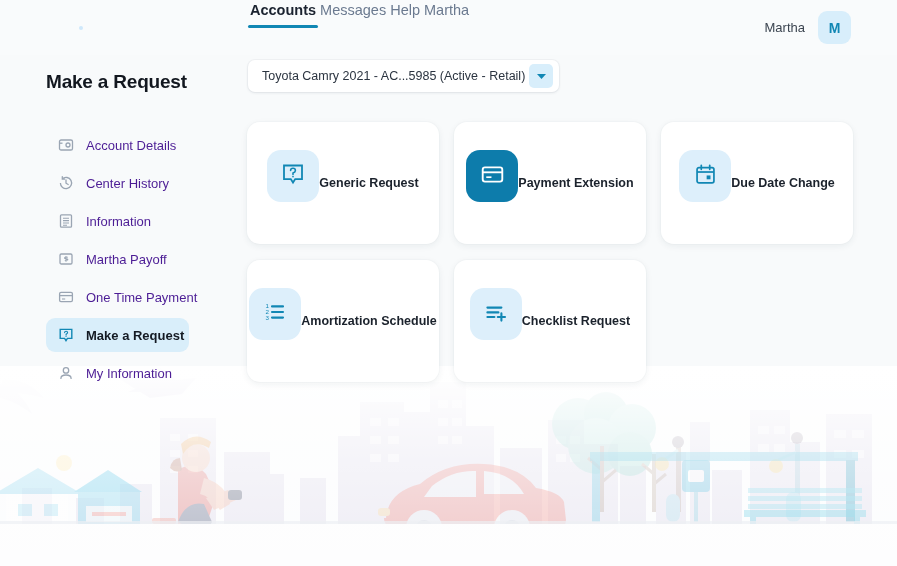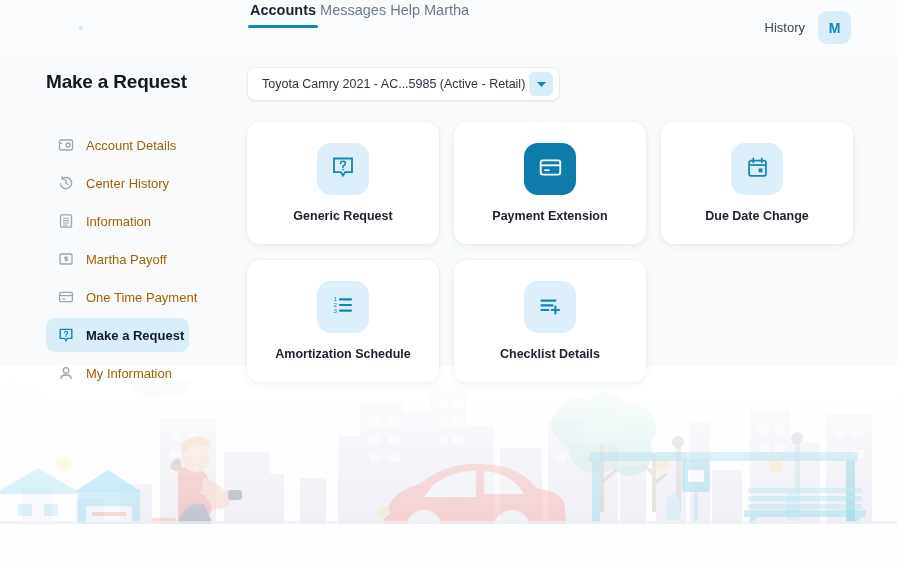--- a/index.html
+++ b/index.html
@@ -33,44 +33,44 @@
   }
 
   
   .page-title { position: absolute; left: 46px; top: 71px; font-size: 19px; font-weight: bold; color: #12171f; letter-spacing: -0.2px; }
   .sidebar { position: absolute; left: 46px; top: 128px; width: 160px; }
   .nav-item {
     display: flex; align-items: center; gap: 12px;
     height: 34px; padding: 0 12px; margin-bottom: 4px;
     border-radius: 9px; cursor: pointer; width: 143px;
   }
-  .nav-item .nv-label { font-size: 13px; color: #a16207; white-space: nowrap; }
+  .nav-item .nv-label { font-size: 13px; color: #4c1d95; white-space: nowrap; }
   .nav-item.active { background: #d9eefa; }
   .nav-item.active .nv-label { color: #141a23; font-weight: bold; }
   .nv-icon { width: 16px; height: 16px; flex: 0 0 16px; display: block; }
 
   
   .acct-select {
-    position: absolute; left: 248px; top: 68px; height: 32px;
+    position: absolute; left: 248px; top: 60px; height: 32px;
     background: #ffffff; border-radius: 7px;
     box-shadow: 0 1px 3px rgba(25,45,70,.09), 0 0 0 1px rgba(25,45,70,.03);
     display: flex; align-items: center; padding: 0 6px 0 14px; gap: 4px; cursor: pointer;
   }
   .acct-label { font-size: 12.5px; color: #2b3440; white-space: nowrap; }
   .acct-caret {
     width: 24px; height: 24px; border-radius: 5px; background: #d8eefb;
     display: flex; align-items: center; justify-content: center; cursor: pointer;
   }
 
   
   .cards { position: absolute; left: 247px; top: 122px; width: 620px; display: flex; flex-wrap: wrap; gap: 16px 15px; }
   .req-card {
     width: 192px; height: 122px; background: #ffffff; border-radius: 13px;
     box-shadow: 0 2px 7px rgba(30,50,75,.07), 0 0 0 1px rgba(30,50,75,.015);
-    display: flex; flex-direction: column; align-items: center; justify-content: center;
+    display: flex; align-items: center; justify-content: center;
     cursor: pointer; position: relative;
   }
   .tile {
     width: 52px; height: 52px; border-radius: 14px; background: #ddeffb;
     display: flex; align-items: center; justify-content: center; margin-bottom: 14px;
   }
   .req-card.hover .tile { background: #0d7cab; }
   .card-label { font-size: 12.5px; font-weight: bold; color: #1b222c; }
 </style>
 </head>
@@ -259,21 +259,21 @@
   <div class="header">
     <div class="logo-dot"></div>
 
     <div class="tabs">
       <div class="tab active">Accounts</div>
       <div class="tab">Messages</div>
       <div class="tab">Help Martha</div>
     </div>
 
     <div class="user-area">
-      <span class="user-name">History</span>
+      <span class="user-name">Martha</span>
       <div class="avatar">M</div>
     </div>
   </div>
 
   <div class="page-title">Make a Request</div>
 
   <div class="acct-select">
     <span class="acct-label">Toyota Camry 2021 - AC...5985 (Active - Retail)</span>
     <span class="acct-caret">
       <svg width="11" height="7" viewBox="0 0 11 7">
@@ -418,17 +418,17 @@
 
     <div class="req-card">
       <div class="tile">
         <span>
           <svg viewBox="0 0 24 24" width="24" height="24" fill="none" stroke="#1187b4" stroke-width="2.1" stroke-linecap="round">
             <path d="M3.4 7.6 h14 M3.4 12.4 h11 M3.4 17 h7"></path>
             <path d="M17.4 13.4 v7.2 M13.8 17 h7.2"></path>
           </svg>
         </span>
       </div>
-      <div class="card-label">Checklist Details</div>
+      <div class="card-label">Checklist Request</div>
     </div>
   </div>
 
 </div>
 
 </body></html>

